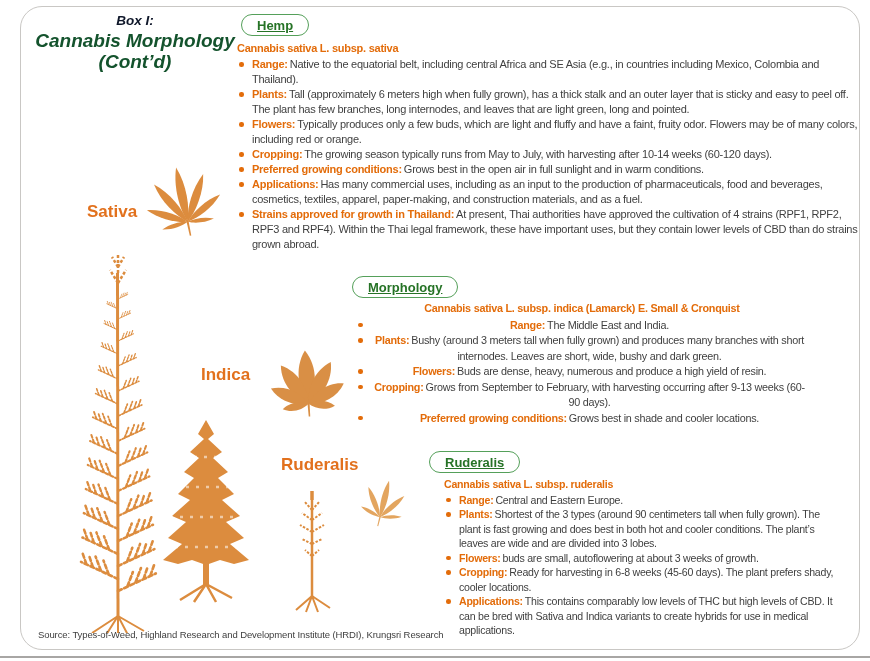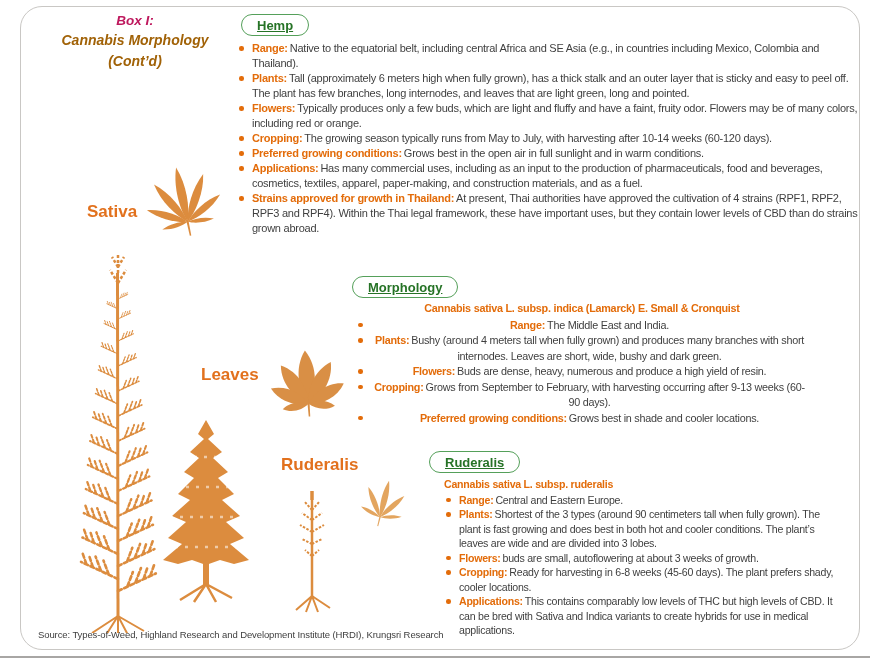--- a/index.html
+++ b/index.html
@@ -10,22 +10,22 @@
   .frame {
     position:absolute; left:20px; top:6px; width:838px; height:642px;
     border:1.5px solid #c9c7c4; border-radius:22px;
   }
   .bottom-line { position:absolute; left:0; top:656px; width:870px; height:2px; background:#a8a6a4; }
 
   .title-block {
     position:absolute; left:28px; top:12px; width:214px; text-align:center;
     font-style:italic; font-weight:bold;
   }
-  .title-block .t1 { color:#be185d; font-size:13.5px; line-height:18px; }
-  .title-block .t2 { color:#a16207; font-size:14px; line-height:21px; }
+  .title-block .t1 { color:#0f172a; font-size:13.5px; line-height:18px; }
+  .title-block .t2 { color:#14532d; font-size:19px; line-height:21px; }
 
   .pill {
     position:absolute; border:1.6px solid #55a05a; border-radius:14px;
     padding:2.5px 15px; font-weight:bold; font-size:13px; color:#267326; background:#fff;text-decoration:underline;
   }
 
   .section { position:absolute; font-size:11px; line-height:15px; letter-spacing:-0.25px; }
   .section .subtitle { color:#e36c0a; font-weight:bold; margin:0 0 1px 0; }
   .section ul { list-style:none; margin:0; padding:0; }
   .section li { position:relative; padding-left:15px; }
@@ -92,55 +92,56 @@
     <div class="t1">Box I:</div>
     <div class="t2">Cannabis Morphology</div>
     <div class="t2">(Cont’d)</div>
   </div>
 
   <div class="pill" style="left:241px; top:14px;">Hemp</div>
   <div class="pill" style="left:352px; top:276px;">Morphology</div>
   <div class="pill" style="left:429px; top:451px;">Ruderalis</div>
 
   <section class="section sec-hemp">
+    <div class="subtitle">Cannabis sativa L. subsp. sativa</div>
     <ul>
         <li class="bullet"><span class="dot"></span><span class="blabel">Range:</span><span class="btext">Native to the equatorial belt, including central Africa and SE Asia (e.g., in countries including Mexico, Colombia and Thailand).</span></li>
         <li class="bullet"><span class="dot"></span><span class="blabel">Plants:</span><span class="btext">Tall (approximately 6 meters high when fully grown), has a thick stalk and an outer layer that is sticky and easy to peel off. The plant has few branches, long internodes, and leaves that are light green, long and pointed.</span></li>
         <li class="bullet"><span class="dot"></span><span class="blabel">Flowers:</span><span class="btext">Typically produces only a few buds, which are light and fluffy and have a faint, fruity odor. Flowers may be of many colors, including red or orange.</span></li>
         <li class="bullet"><span class="dot"></span><span class="blabel">Cropping:</span><span class="btext">The growing season typically runs from May to July, with harvesting after 10-14 weeks (60-120 days).</span></li>
         <li class="bullet"><span class="dot"></span><span class="blabel">Preferred growing conditions:</span><span class="btext">Grows best in the open air in full sunlight and in warm conditions.</span></li>
         <li class="bullet"><span class="dot"></span><span class="blabel">Applications:</span><span class="btext">Has many commercial uses, including as an input to the production of pharmaceuticals, food and beverages, cosmetics, textiles, apparel, paper-making, and construction materials, and as a fuel.</span></li>
         <li class="bullet"><span class="dot"></span><span class="blabel">Strains approved for growth in Thailand:</span><span class="btext">At present, Thai authorities have approved the cultivation of 4 strains (RPF1, RPF2, RPF3 and RPF4). Within the Thai legal framework, these have important uses, but they contain lower levels of CBD than do strains grown abroad.</span></li>
       </ul>
   </section>
 
   <section class="section sec-marijuana">
     <div class="subtitle">Cannabis sativa L. subsp. indica (Lamarck) E. Small &amp; Cronquist</div>
     <ul>
         <li class="bullet"><span class="dot"></span><span class="blabel">Range:</span><span class="btext">The Middle East and India.</span></li>
-        <li class="bullet"><span class="dot"></span><span class="blabel">Plants:</span><span class="btext">Bushy (around 4 meters tall when fully grown) and produces many branches with short internodes. Leaves are short, wide, bushy and dark green.</span></li>
+        <li class="bullet"><span class="dot"></span><span class="blabel">Plants:</span><span class="btext">Bushy (around 3 meters tall when fully grown) and produces many branches with short internodes. Leaves are short, wide, bushy and dark green.</span></li>
         <li class="bullet"><span class="dot"></span><span class="blabel">Flowers:</span><span class="btext">Buds are dense, heavy, numerous and produce a high yield of resin.</span></li>
         <li class="bullet"><span class="dot"></span><span class="blabel">Cropping:</span><span class="btext">Grows from September to February, with harvesting occurring after 9-13 weeks (60-90 days).</span></li>
         <li class="bullet"><span class="dot"></span><span class="blabel">Preferred growing conditions:</span><span class="btext">Grows best in shade and cooler locations.</span></li>
       </ul>
   </section>
 
   <section class="section sec-ruderalis">
     <div class="subtitle">Cannabis sativa L. subsp. ruderalis</div>
     <ul>
         <li class="bullet"><span class="dot"></span><span class="blabel">Range:</span><span class="btext">Central and Eastern Europe.</span></li>
         <li class="bullet"><span class="dot"></span><span class="blabel">Plants:</span><span class="btext">Shortest of the 3 types (around 90 centimeters tall when fully grown). The plant is fast growing and does best in both hot and cooler conditions. The plant’s leaves are wide and are divided into 3 lobes.</span></li>
         <li class="bullet"><span class="dot"></span><span class="blabel">Flowers:</span><span class="btext">buds are small, autoflowering at about 3 weeks of growth.</span></li>
         <li class="bullet"><span class="dot"></span><span class="blabel">Cropping:</span><span class="btext">Ready for harvesting in 6-8 weeks (45-60 days). The plant prefers shady, cooler locations.</span></li>
         <li class="bullet"><span class="dot"></span><span class="blabel">Applications:</span><span class="btext">This contains comparably low levels of THC but high levels of CBD. It can be bred with Sativa and Indica variants to create hybrids for use in medical applications.</span></li>
       </ul>
   </section>
 
   <div class="plant-label" style="left:87px;  top:202px;text-align:center;">Sativa</div>
-  <div class="plant-label" style="left:201px; top:365px;">Leaves</div>
+  <div class="plant-label" style="left:201px; top:365px;">Indica</div>
   <div class="plant-label" style="left:281px; top:455px;">Ruderalis</div>
 
   <svg class="art" style="left:140px; top:156px; width:86px; height:88px; transform:rotate(-12deg);" viewBox="-52 -74 104 94">
     <use href="#leaf-n" fill="#dc8c3e"></use>
   </svg>
   <svg class="art" style="left:263px; top:337px; width:88px; height:88px; transform:rotate(-4deg);" viewBox="-52 -74 104 94">
     <use href="#leaf-w" fill="#d98f45"></use>
   </svg>
   <svg class="art" style="left:352px; top:467px; width:64px; height:68px; transform:rotate(14deg);" viewBox="-52 -74 104 94">
     <use href="#leaf-s" fill="#e3a55f"></use>

